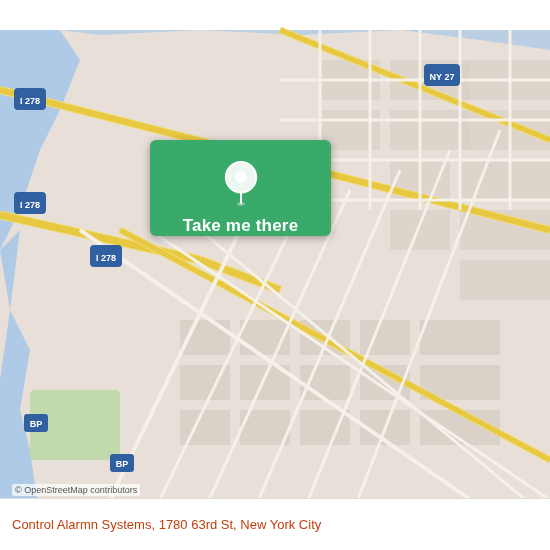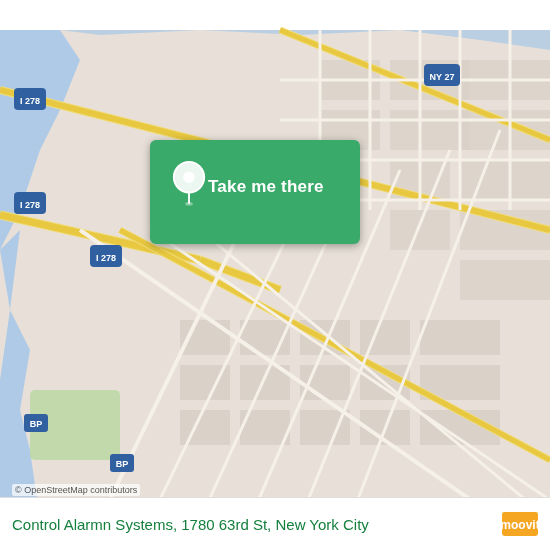--- a/index.html
+++ b/index.html
@@ -25,27 +25,27 @@
       left: 0;
       width: 100%;
       height: 100%;
     }
 
     
     #location-card {
       position: absolute;
       top: 140px;
       left: 150px;
-      width: 210px;
+      width: 181px;
       background-color: #3aaa6a;
       border-radius: 6px;
       display: flex;
-      flex-direction: row;
+      flex-direction: column;
       align-items: center;
-      padding: 18px 20px 28px 20px;
+      padding: 18px 20px 0 20px;
       box-shadow: 0 2px 8px rgba(0,0,0,0.35);
       cursor: pointer;
     }
 
     #pin-icon {
       width: 38px;
       height: 48px;
       margin-bottom: 10px;
     }
 
@@ -74,22 +74,22 @@
       padding: 8px 12px 8px 12px;
       min-height: 52px;
     }
 
     #bottom-left {
       display: flex;
       flex-direction: column;
     }
 
     #location-label {
-      font-size: 15px;
-      color: #15803d;
+      font-size: 13px;
+      color: #c2410c;
       font-weight: 500;
     }
 
     #moovit-logo {
       display: flex;
       align-items: center;
       gap: 2px;
     }
 
     #moovit-m {
@@ -224,21 +224,14 @@
 
   <div id="osm-attribution">
     <span>© OpenStreetMap contributors</span>
   </div>
 
   <div id="bottom-bar">
     <div id="bottom-left">
       <span id="location-label">Control Alarmn Systems, 1780 63rd St, New York City</span>
     </div>
 
-    <div id="moovit-logo">
-      <svg id="moovit-m" viewBox="0 0 60 40" xmlns="http://www.w3.org/2000/svg">
-
-        <rect width="60" height="40" rx="4" fill="#f5a623"></rect>
-        <text x="30" y="28" text-anchor="middle" fill="white" font-size="20" font-weight="bold" font-family="Arial">moovit</text>
-      </svg>
-    </div>
   </div>
 </div>
 
 </body></html>

